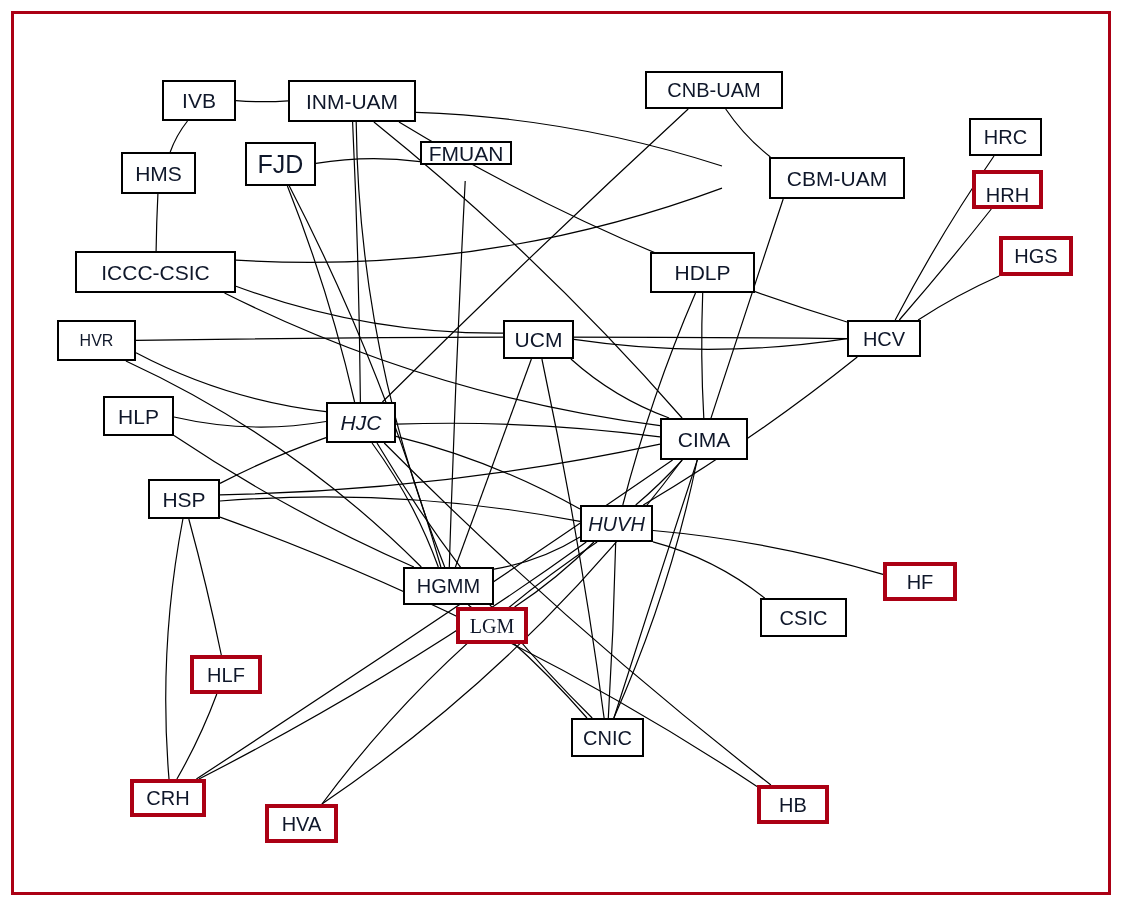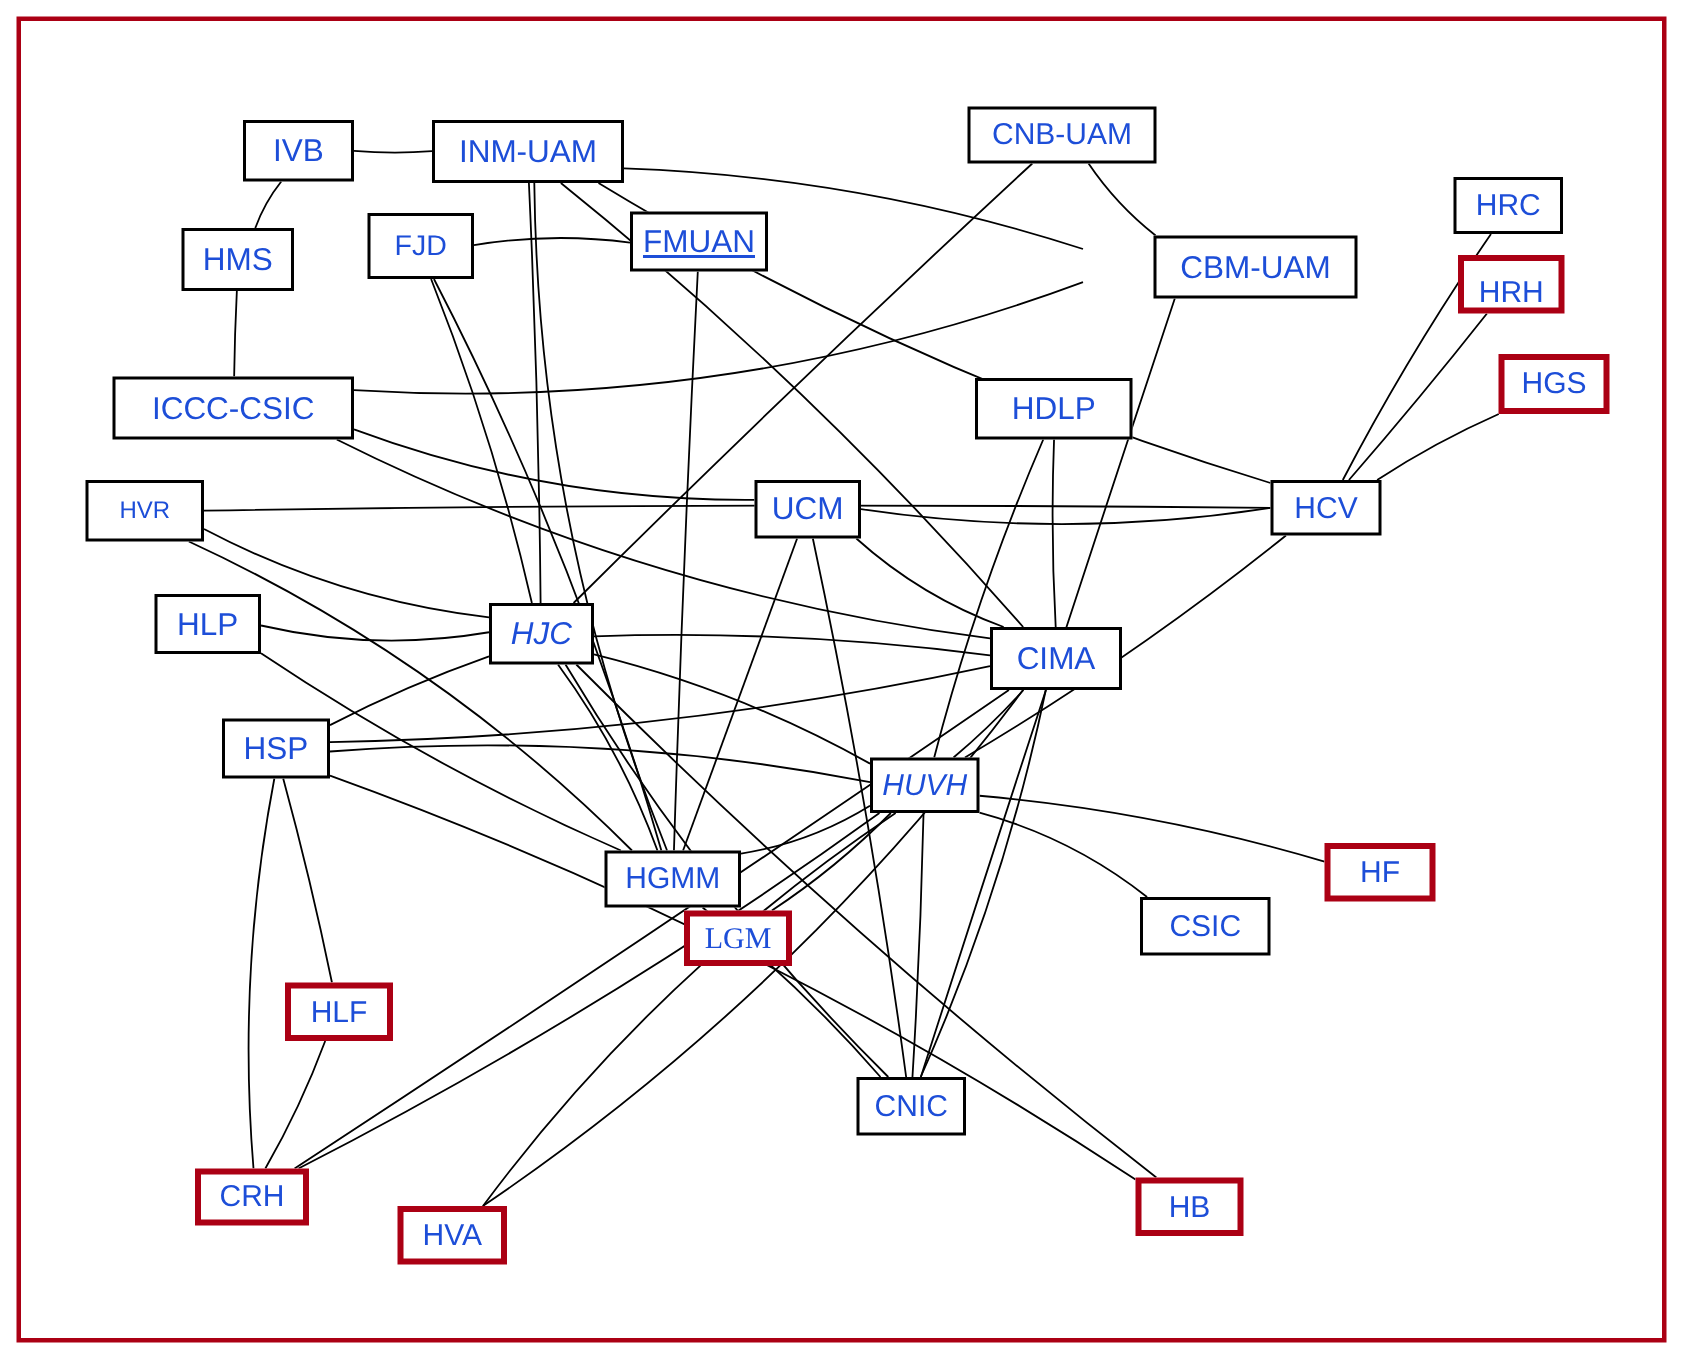--- a/index.html
+++ b/index.html
@@ -39,21 +39,21 @@
     stroke-width: 1.2;
   }
   .node {
     position: absolute;
     box-sizing: border-box;
     background: #ffffff;
     display: flex;
     align-items: center;
     justify-content: center;
     font-family: "Liberation Sans", sans-serif;
-    color: #1d4ed8;
+    color: #0f172a;
     white-space: nowrap;
     letter-spacing: 0px;
   }
   .node.plain {
     border: 2px solid #000000;
   }
   .node.highlight {
     border: 4px solid #ab0014;
   }
   .node-label {
@@ -125,33 +125,33 @@
       <path class="edge" d="M 196.4 779.0 Q 436.3 622.2 672.6 460.0"></path>
       <path class="edge" d="M 321.9 804.0 Q 531.0 662.4 682.0 460.0"></path>
     </svg>
   <div id="nodes-layer">
       <div class="node plain" style="left: 162px; top: 80px; width: 74px; height: 41px; font-size: 21px; z-index: 10;">
         <span class="node-label">IVB</span>
       </div>
       <div class="node plain" style="left: 288px; top: 80px; width: 128px; height: 42px; font-size: 21px; z-index: 11;">
         <span class="node-label">INM-UAM</span>
       </div>
-      <div class="node plain" style="left: 645px; top: 71px; width: 126px; height: 38px; font-size: 20px; z-index: 12;">
+      <div class="node plain" style="left: 645px; top: 71px; width: 138px; height: 38px; font-size: 20px; z-index: 12;">
         <span class="node-label">CNB-UAM</span>
       </div>
       <div class="node plain" style="left: 969px; top: 118px; width: 73px; height: 38px; font-size: 20px; z-index: 13;">
         <span class="node-label">HRC</span>
       </div>
       <div class="node plain" style="left: 121px; top: 152px; width: 75px; height: 42px; font-size: 21px; z-index: 14;">
         <span class="node-label">HMS</span>
       </div>
-      <div class="node plain" style="left: 245px; top: 142px; width: 71px; height: 44px; font-size: 19px; z-index: 15;">
+      <div class="node plain" style="left: 245px; top: 142px; width: 71px; height: 44px; font-size: 25px; z-index: 15;">
         <span class="node-label">FJD</span>
       </div>
-      <div class="node plain" style="left: 420px; top: 141px; width: 92px; height: 40px; font-size: 21px; z-index: 16; text-decoration: underline;">
+      <div class="node plain" style="left: 420px; top: 141px; width: 92px; height: 24px; font-size: 21px; z-index: 16;">
         <span class="node-label">FMUAN</span>
       </div>
       <div class="node plain" style="left: 722px; top: 157px; width: 136px; height: 42px; font-size: 21px; z-index: 17; margin-left: 47px;">
         <span class="node-label">CBM-UAM</span>
       </div>
       <div class="node highlight" style="left: 972px; top: 170px; width: 71px; height: 39px; font-size: 20px; z-index: 18; align-items: flex-end;">
         <span class="node-label">HRH</span>
       </div>
       <div class="node highlight" style="left: 999px; top: 236px; width: 74px; height: 40px; font-size: 20px; z-index: 19;">
         <span class="node-label">HGS</span>

